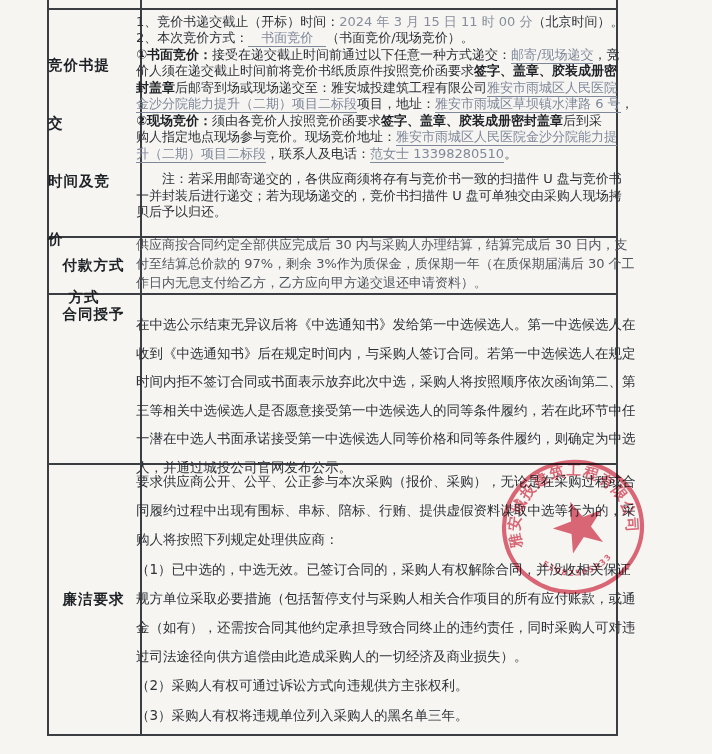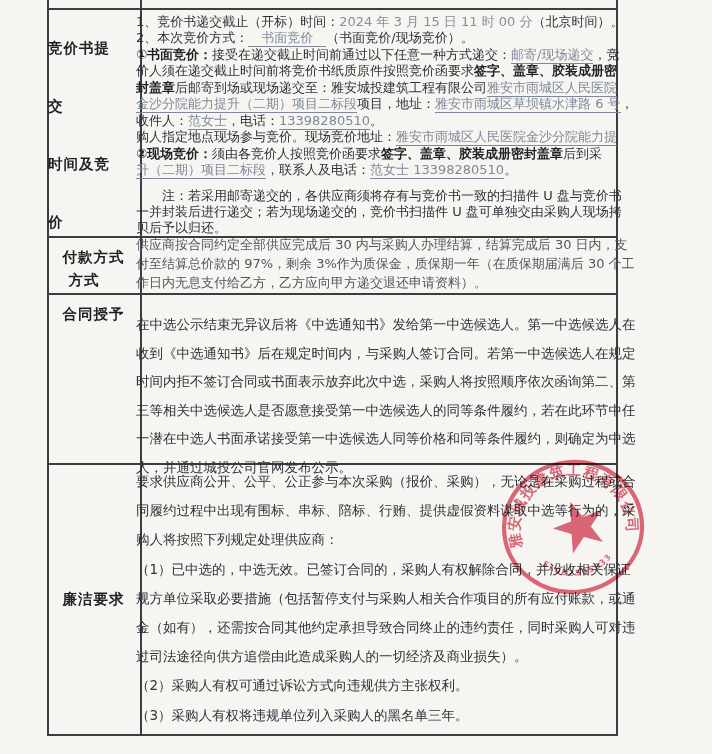--- a/index.html
+++ b/index.html
@@ -42,41 +42,40 @@
     <div class="vline" style="left:140px;top:0;height:736px;"></div>
     <div class="vline" style="left:616px;top:0;height:736px;"></div>
     <div class="hline" style="left:47px;top:8px;width:571px;"></div>
     <div class="hline" style="left:47px;top:236px;width:571px;"></div>
     <div class="hline" style="left:47px;top:293px;width:571px;"></div>
     <div class="hline" style="left:47px;top:463px;width:571px;"></div>
     <div class="hline" style="left:47px;top:734px;width:571px;"></div>
   </div>
 
   <div id="rows">
-      <div class="label-cell spread" style="left: 48px; top: 8px; width: 72px; height: 228px; font-family: Liberation Mono, monospace;">
+      <div class="label-cell spread" style="left: 48px; top: 24px; width: 72px; height: 228px;">
         <div class="lbl-line">竞价书提交</div>
         <div class="lbl-line">时间及竞价</div>
         <div class="lbl-line">方式</div>
       </div>
       <div class="content-cell r1" style="top: 8px; height: 228px;">
         <div class="line"><span>1、竞价书递交截止（开标）时间：</span><span class="seg-g">2024 年 3 月 15 日 11 时 00 分</span><span>（北京时间）。</span></div>
         <div class="line"><span>2、本次竞价方式：</span><span class="seg-u">　书面竞价　</span><span>（书面竞价/现场竞价）。</span></div>
         <div class="line"><span class="seg-b">①书面竞价：</span><span>接受在递交截止时间前通过以下任意一种方式递交：</span><span class="seg-u">邮寄/现场递交</span><span>，竞</span></div>
         <div class="line"><span>价人须在递交截止时间前将竞价书纸质原件按照竞价函要求</span><span class="seg-b">签字、盖章、胶装成册密</span></div>
         <div class="line"><span class="seg-b">封盖章</span><span>后邮寄到场或现场递交至：雅安城投建筑工程有限公司</span><span class="seg-u">雅安市雨城区人民医院</span></div>
         <div class="line"><span class="seg-u">金沙分院能力提升（二期）项目二标段</span><span>项目，地址：</span><span class="seg-u">雅安市雨城区草坝镇水津路 6 号</span><span>，</span></div>
-        <div class="line"><span>收件人：</span><span class="seg-u">范女士</span><span>，电话：</span><span class="seg-u">13398280510</span><span>。</span></div>
+        <div class="line"><span class="seg-b">②现场竞价：</span><span>须由各竞价人按照竞价函要求</span><span class="seg-b">签字、盖章、胶装成册密封盖章</span><span>后到采</span></div>
         <div class="line"><span>购人指定地点现场参与竞价。现场竞价地址：</span><span class="seg-u">雅安市雨城区人民医院金沙分院能力提</span></div>
-        <div class="line"><span class="seg-b">②现场竞价：</span><span>须由各竞价人按照竞价函要求</span><span class="seg-b">签字、盖章、胶装成册密封盖章</span><span>后到采</span></div>
         <div class="line"><span class="seg-u">升（二期）项目二标段</span><span>，联系人及电话：</span><span class="seg-u">范女士 13398280510</span><span>。</span></div>
         <div class="line gap"><span>　　注：若采用邮寄递交的，各供应商须将存有与竞价书一致的扫描件 U 盘与竞价书</span></div>
         <div class="line"><span>一并封装后进行递交；若为现场递交的，竞价书扫描件 U 盘可单独交由采购人现场拷</span></div>
         <div class="line"><span>贝后予以归还。</span></div>
       </div>
-      <div class="label-cell center" style="left: 48px; top: 228px; width: 91px; height: 57px;">
+      <div class="label-cell center" style="left: 48px; top: 236px; width: 91px; height: 57px;">
         <div class="lbl-line">付款方式</div>
       </div>
       <div class="content-cell r2" style="top: 236px; height: 57px;">
         <div class="line"><span>供应商按合同约定全部供应完成后 30 内与采购人办理结算，结算完成后 30 日内，支</span></div>
         <div class="line"><span>付至结算总价款的 97%，剩余 3%作为质保金，质保期一年（在质保期届满后 30 个工</span></div>
         <div class="line"><span>作日内无息支付给乙方，乙方应向甲方递交退还申请资料）。</span></div>
       </div>
       <div class="label-cell top" style="left: 48px; top: 293px; width: 91px; height: 170px;">
         <div class="lbl-line">合同授予</div>
       </div>

